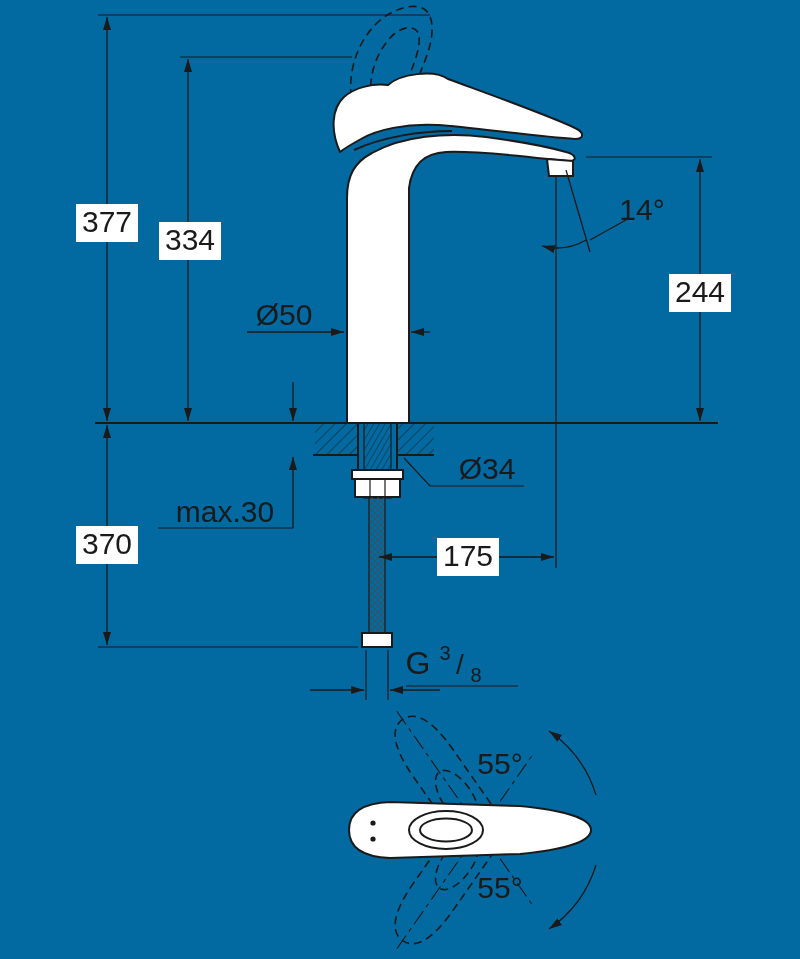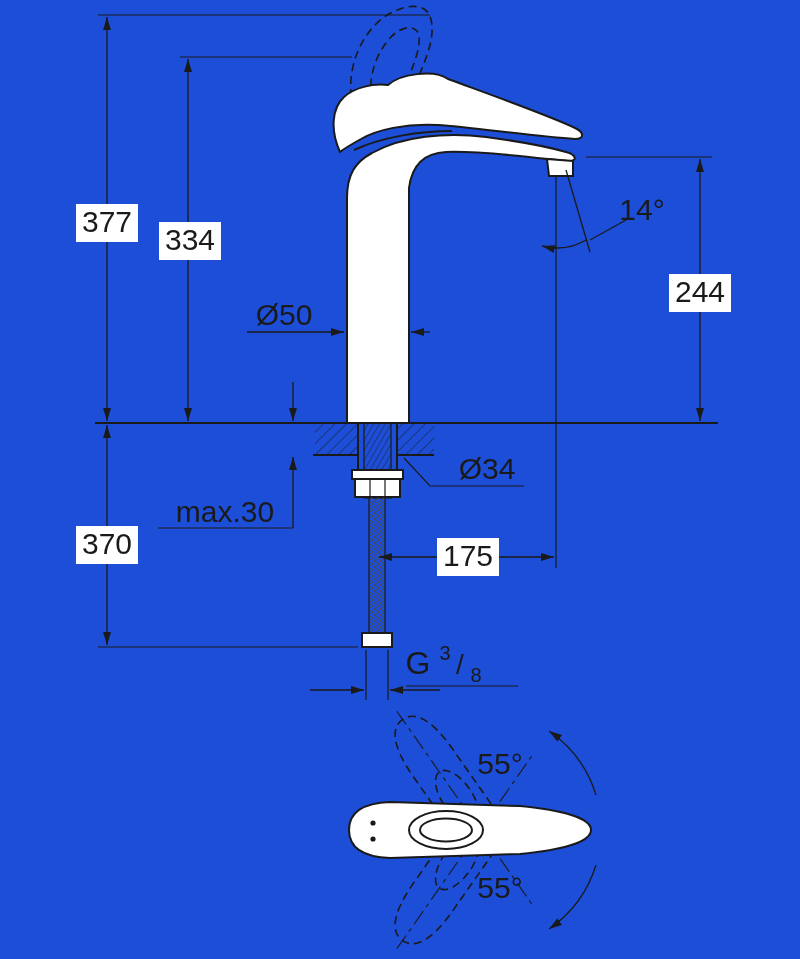--- a/index.html
+++ b/index.html
@@ -1,16 +1,16 @@
 <!DOCTYPE html>
 <html><head>
 <meta charset="utf-8">
 <style>
   html,body{margin:0;padding:0;background:#ffffff;}
-  .stage{width:800px;height:959px;background:#1d4ed8;position:relative;overflow:hidden;
+  .stage{width:800px;height:959px;background:#0369a1;position:relative;overflow:hidden;
          font-family:"Liberation Sans","DejaVu Sans",sans-serif;}
   svg{display:block;}
   text{fill:#1a1a1a;font-family:"Liberation Sans","DejaVu Sans",sans-serif;}
   .dimtxt{font-size:30px;}
   .smalltxt{font-size:20px;}
   .bigG{font-size:32px;}
   .slash{font-size:28px;}
   .obj{stroke:#1a1a1a;stroke-width:2;fill:#ffffff;}
   .objline{stroke:#1a1a1a;stroke-width:2;fill:none;}
   .thin{stroke:#1a1a1a;stroke-width:1.2;fill:none;}

